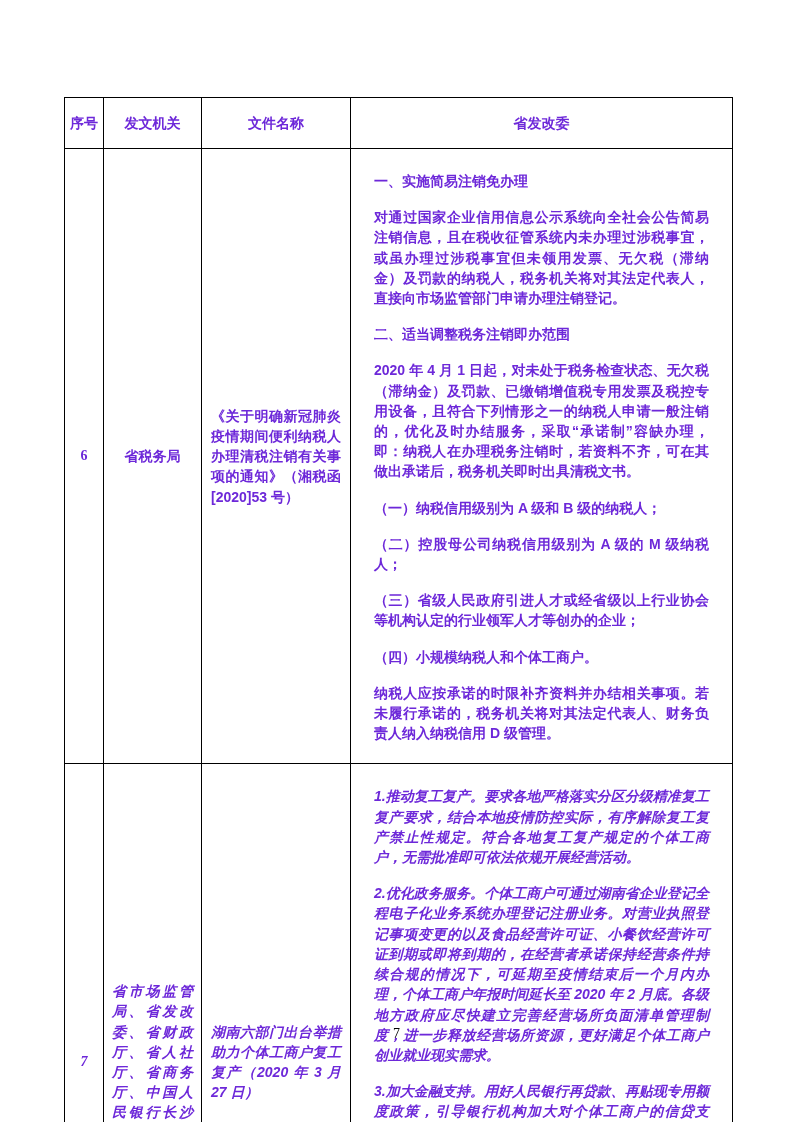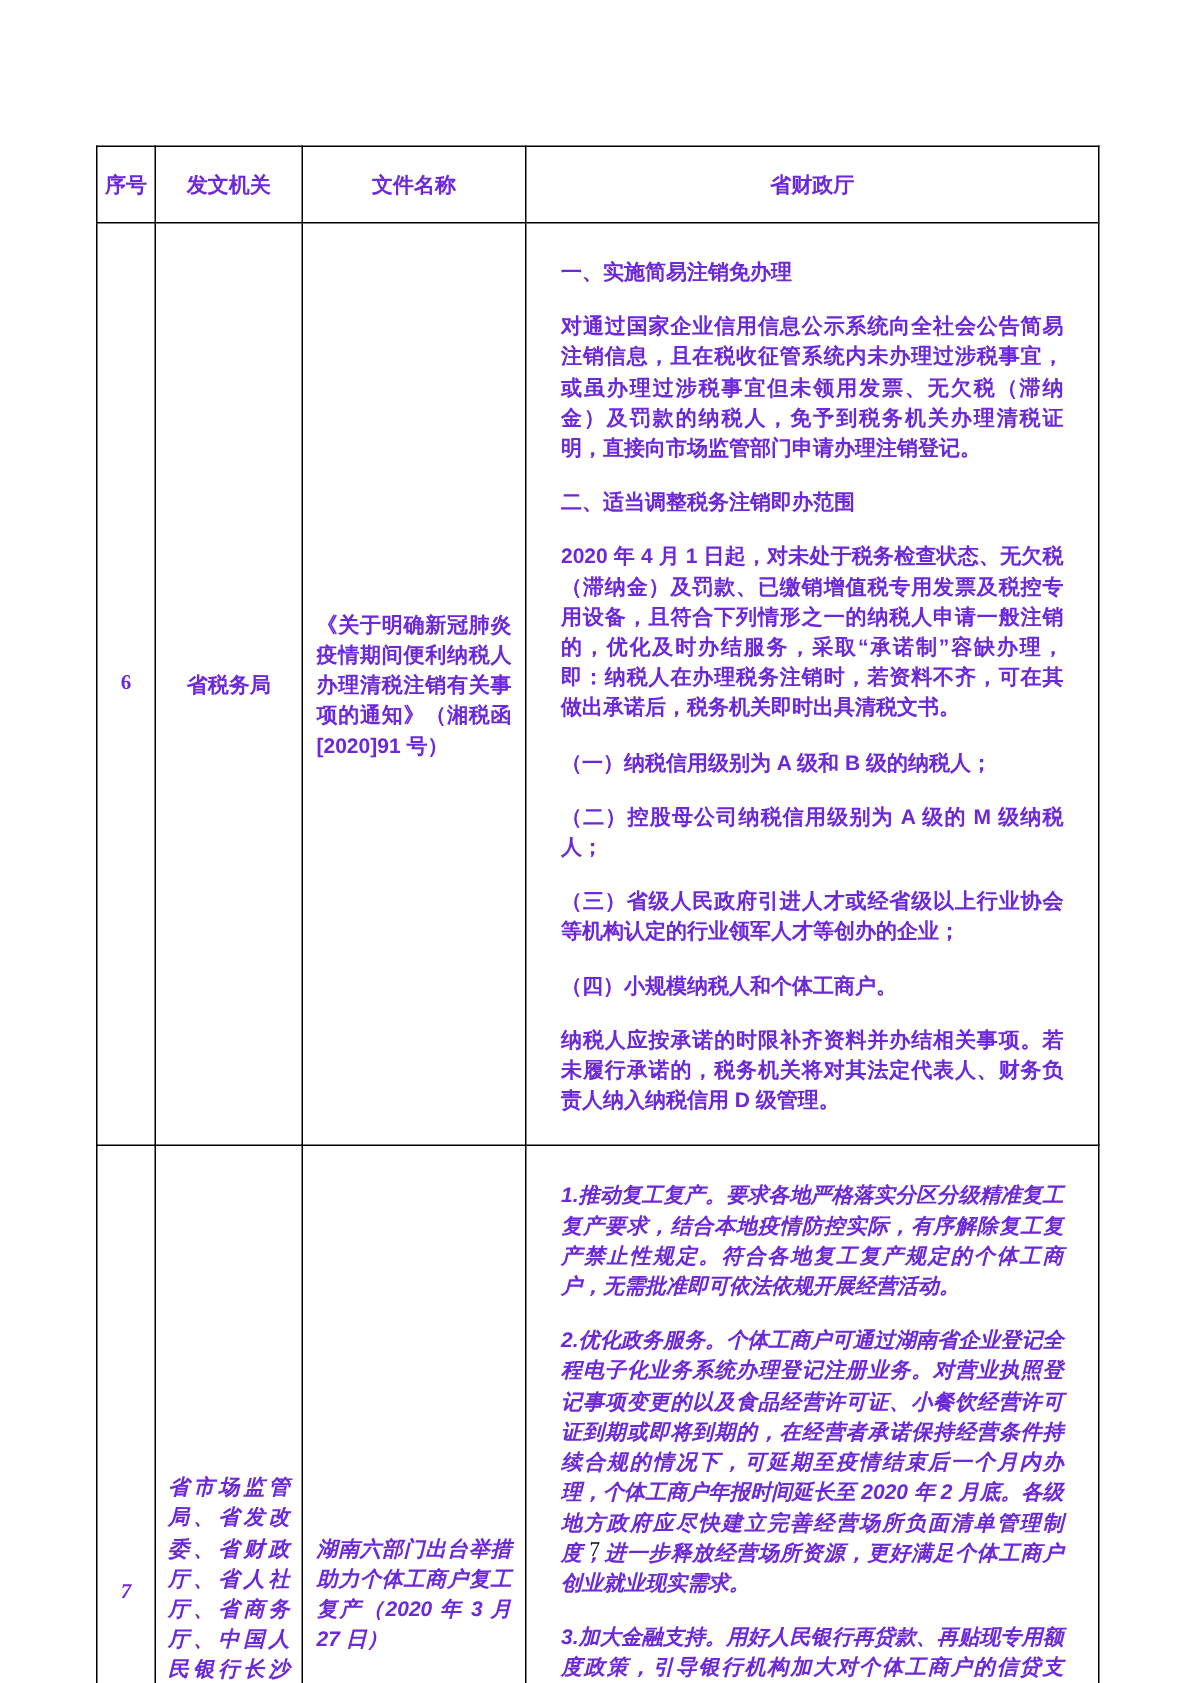--- a/index.html
+++ b/index.html
@@ -84,35 +84,35 @@
       <col style="width:39px">
       <col style="width:98px">
       <col style="width:149px">
       <col style="width:382px">
     </colgroup>
     <thead>
       <tr>
         <th class="h-cell">序号</th>
         <th class="h-cell">发文机关</th>
         <th class="h-cell">文件名称</th>
-        <th class="h-cell">省财政厅</th>
+        <th class="h-cell">省发改委</th>
       </tr>
     </thead>
     <tbody>
       <tr class="row-6">
         <td class="c-num">6</td>
         <td class="c-agency">
           <div class="agency-center">省税务局</div>
         </td>
         <td class="c-doc">
-          <div class="doc-title">《关于明确新冠肺炎疫情期间便利纳税人办理清税注销有关事项的通知》（湘税函[2020]91 号）</div>
+          <div class="doc-title">《关于明确新冠肺炎疫情期间便利纳税人办理清税注销有关事项的通知》（湘税函[2020]53 号）</div>
         </td>
         <td class="c-content">
           <p>一、实施简易注销免办理</p>
-          <p>对通过国家企业信用信息公示系统向全社会公告简易注销信息，且在税收征管系统内未办理过涉税事宜，或虽办理过涉税事宜但未领用发票、无欠税（滞纳金）及罚款的纳税人，免予到税务机关办理清税证明，直接向市场监管部门申请办理注销登记。</p>
+          <p>对通过国家企业信用信息公示系统向全社会公告简易注销信息，且在税收征管系统内未办理过涉税事宜，或虽办理过涉税事宜但未领用发票、无欠税（滞纳金）及罚款的纳税人，税务机关将对其法定代表人，直接向市场监管部门申请办理注销登记。</p>
           <p>二、适当调整税务注销即办范围</p>
           <p>2020 年 4 月 1 日起，对未处于税务检查状态、无欠税（滞纳金）及罚款、已缴销增值税专用发票及税控专用设备，且符合下列情形之一的纳税人申请一般注销的，优化及时办结服务，采取“承诺制”容缺办理，即：纳税人在办理税务注销时，若资料不齐，可在其做出承诺后，税务机关即时出具清税文书。</p>
           <p>（一）纳税信用级别为 A 级和 B 级的纳税人；</p>
           <p>（二）控股母公司纳税信用级别为 A 级的 M 级纳税人；</p>
           <p>（三）省级人民政府引进人才或经省级以上行业协会等机构认定的行业领军人才等创办的企业；</p>
           <p>（四）小规模纳税人和个体工商户。</p>
           <p>纳税人应按承诺的时限补齐资料并办结相关事项。若未履行承诺的，税务机关将对其法定代表人、财务负责人纳入纳税信用 D 级管理。</p>
         </td>
       </tr>
       <tr class="row-7">

